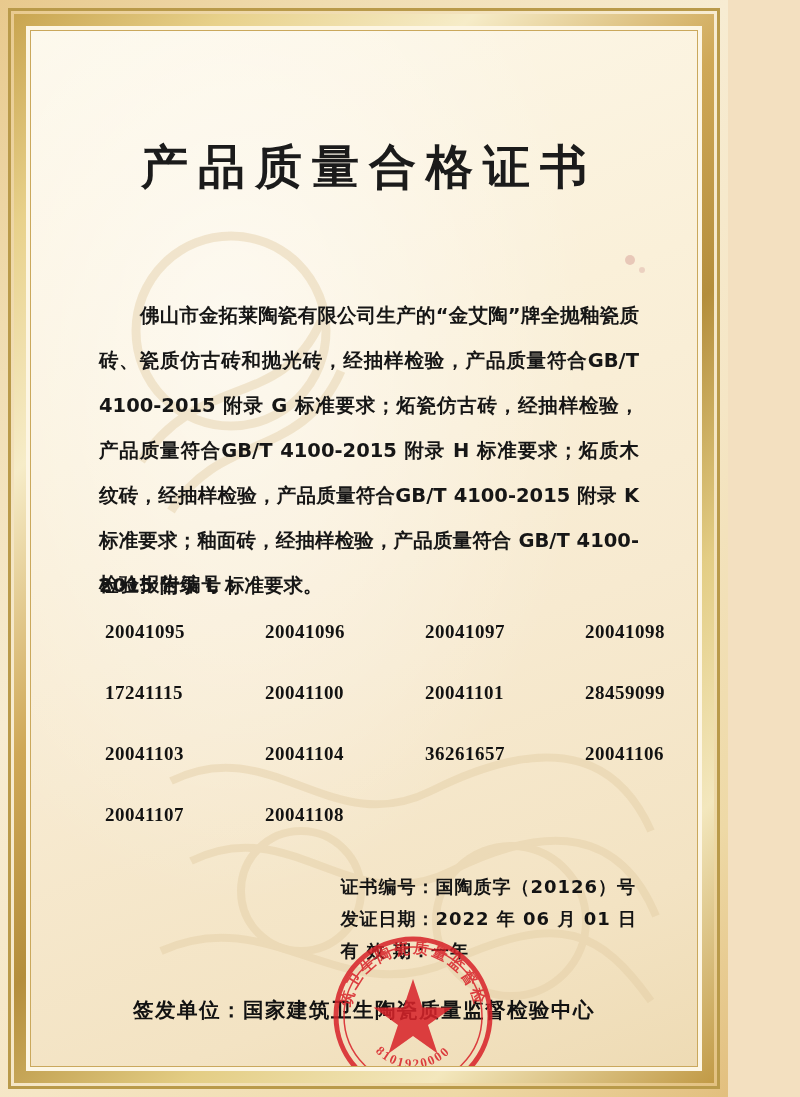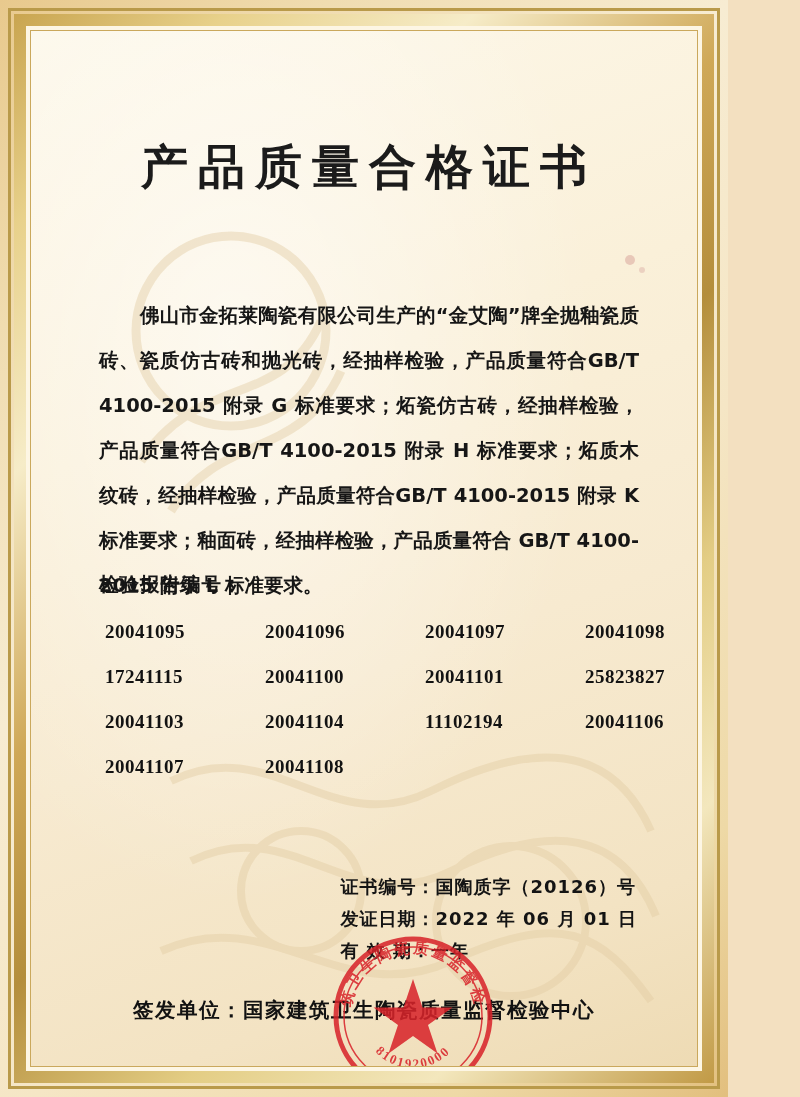--- a/index.html
+++ b/index.html
@@ -106,21 +106,21 @@
   }
 
   
   .numbers {
     position: absolute;
     left: 74px;
     top: 588px;
     width: 600px;
     display: grid;
     grid-template-columns: repeat(4, 160px);
-    row-gap: 20px;
+    row-gap: 36px;
   }
   .numbers .num {
     font-family: "Liberation Serif", serif;
     font-weight: bold;
     font-size: 19px;
     color: #121212;
     letter-spacing: 0.5px;
     height: 25px;
     line-height: 25px;
   }
@@ -210,24 +210,24 @@
     <div class="report-label">检验报告编号：</div>
 
     <div class="numbers">
       <div class="num">20041095</div>
       <div class="num">20041096</div>
       <div class="num">20041097</div>
       <div class="num">20041098</div>
       <div class="num">17241115</div>
       <div class="num">20041100</div>
       <div class="num">20041101</div>
-      <div class="num">25823827</div>
+      <div class="num">28459099</div>
       <div class="num">20041103</div>
       <div class="num">20041104</div>
-      <div class="num">11102194</div>
+      <div class="num">36261657</div>
       <div class="num">20041106</div>
       <div class="num">20041107</div>
       <div class="num">20041108</div>
     </div>
 
     <div class="meta">
       <div class="row">
         <span class="k">证书编号：</span><span class="v">国陶质字（20126）号</span>
       </div>
       <div class="row">

